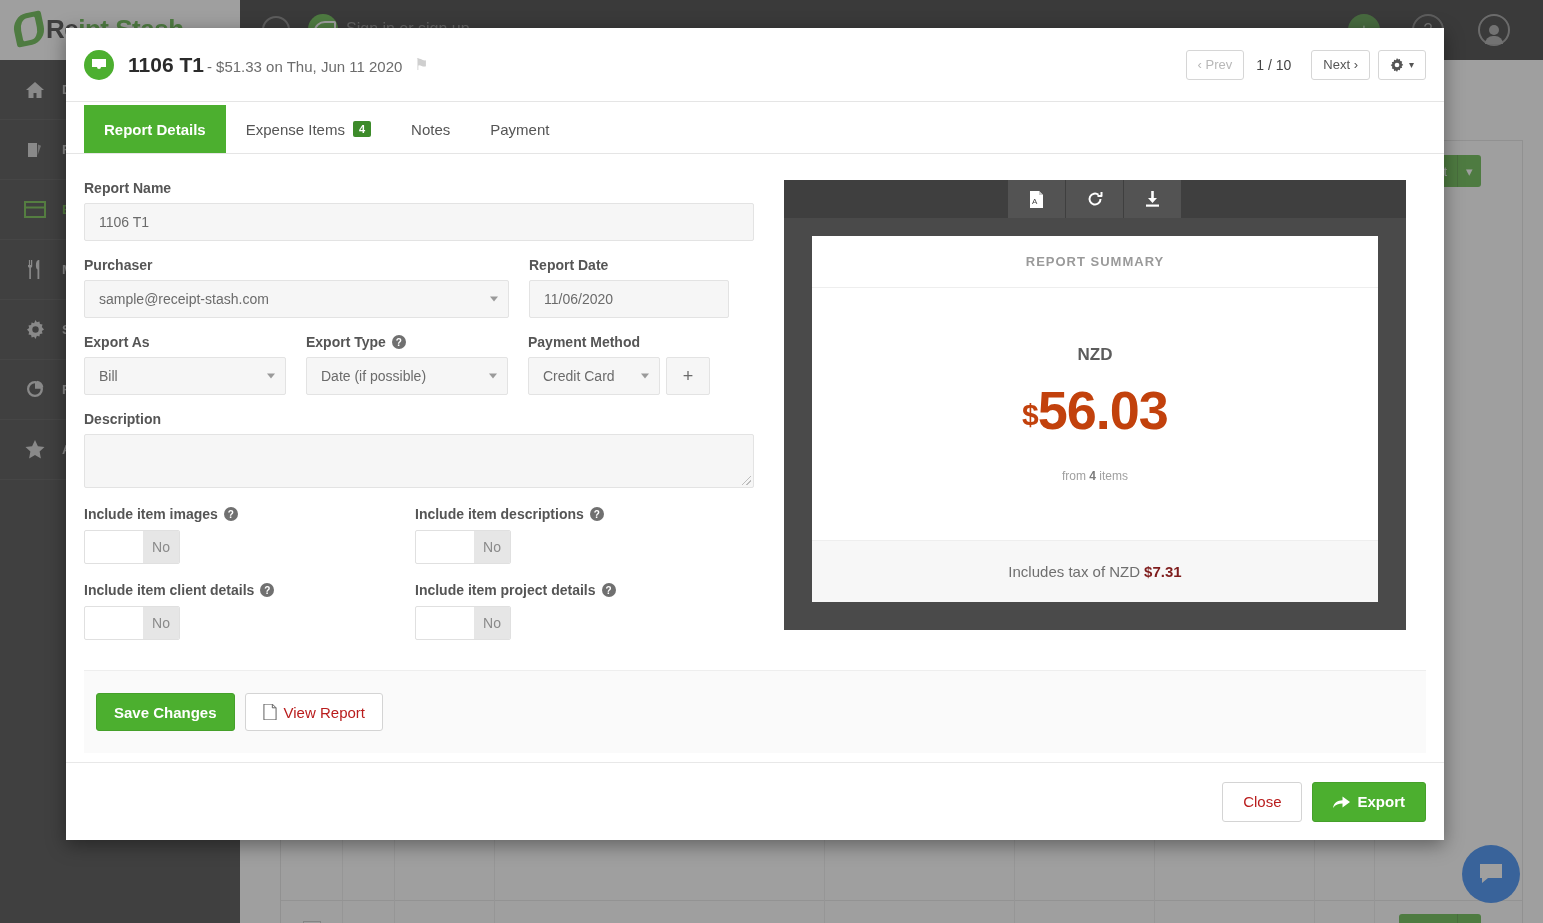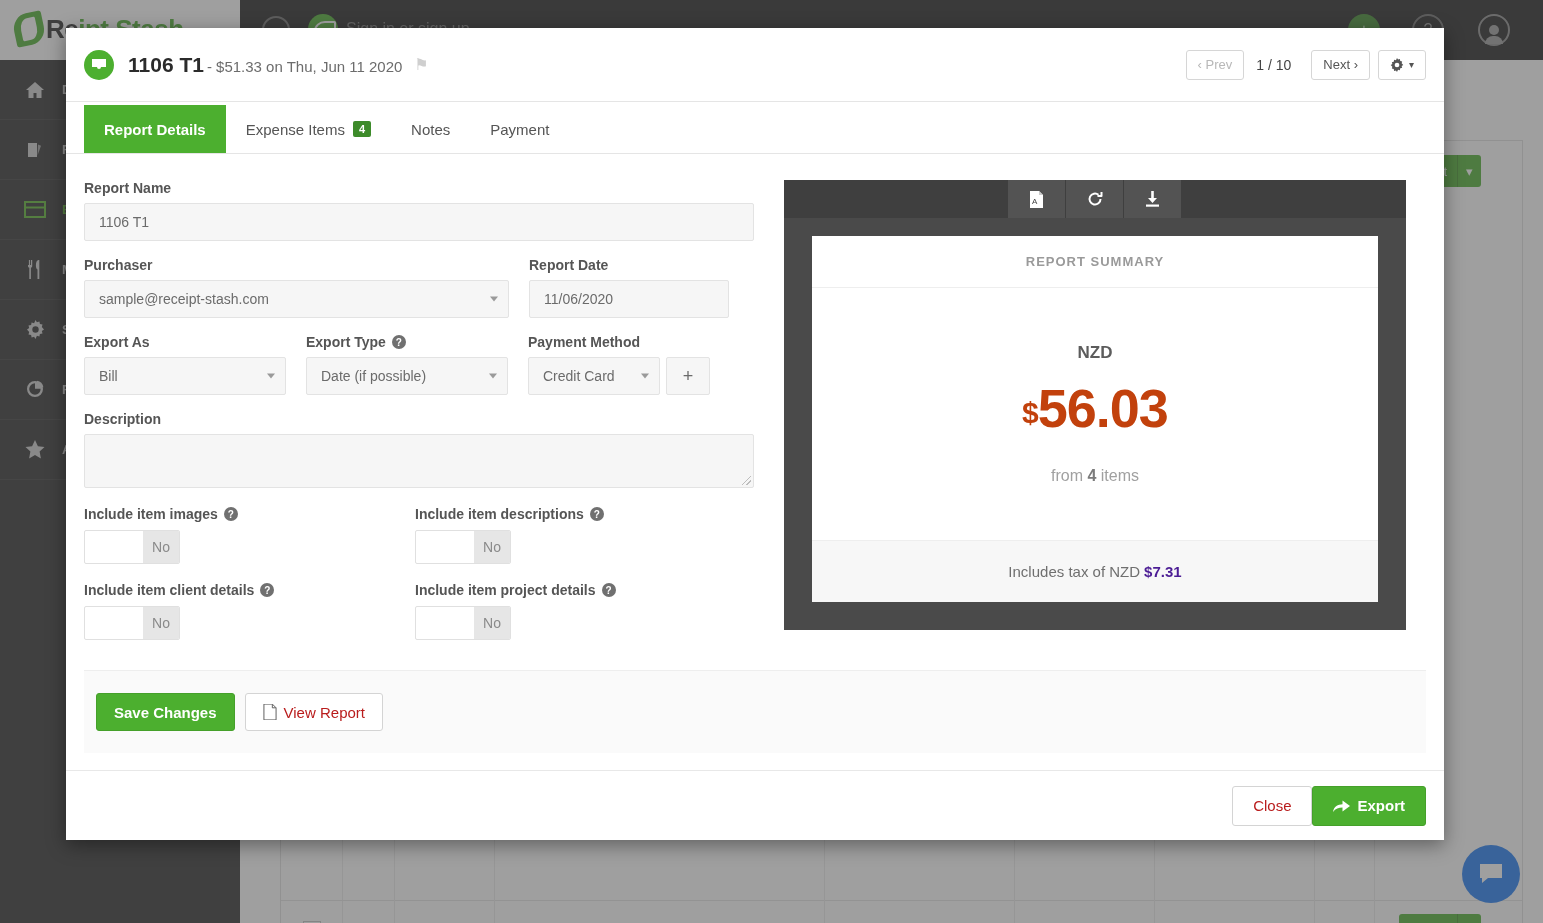--- a/index.html
+++ b/index.html
@@ -238,45 +238,45 @@
   }
   #pv-head {
     height: 52px; display: flex; align-items: center; justify-content: center;
     border-bottom: 1px solid #eeeeee;
     font-size: 13px; font-weight: bold; color: #9a9a9a; letter-spacing: 1px;
   }
   #pv-main { flex: 1; display: flex; flex-direction: column; align-items: center; justify-content: center; }
   #pv-currency { font-size: 17px; font-weight: bold; color: #5c5c5c; margin-bottom: 14px; }
   #pv-amount { font-size: 54px; font-weight: bold; color: #c2410c; letter-spacing: -1px; }
   #pv-amount .cur-sym { font-size: 30px; vertical-align: 4px; }
-  #pv-items { font-size: 16px; color: #a0a0a0; margin-top: 28px; }
+  #pv-items { font-size: 12px; color: #a0a0a0; margin-top: 28px; }
   #pv-items b { color: #7b7b7b; }
   #pv-foot {
     height: 62px; background: #f7f7f7; border-top: 1px solid #eeeeee;
     display: flex; align-items: center; justify-content: center;
     font-size: 15px; color: #6f6f6f;
   }
-  #pv-foot b { color: #4c1d95; margin-left: 4px; }
+  #pv-foot b { color: #7f1d1d; margin-left: 4px; }
 
   #modal-actions {
     margin: 30px 18px 0 18px; padding: 22px 0; border-top: 1px solid #eeeeee;
     background: #fafafa; display: flex; gap: 10px;
     padding-left: 12px;
   }
   .btn {
     height: 38px; border-radius: 3px; display: inline-flex; align-items: center;
     padding: 0 17px; font-size: 15px; gap: 7px;
   }
   .btn-green { background: #4caf2f; color: #ffffff; font-weight: bold; border: 1px solid #45a02a; }
   .btn-white { background: #ffffff; color: #b91c1c; border: 1px solid #d4d4d4; }
 
   #modal-footer {
     margin-top: auto; border-top: 1px solid #e8e8e8;
     display: flex; justify-content: flex-end; align-items: center;
-    padding: 0 18px; height: 70px; 
+    padding: 0 18px; height: 78px; gap: 10px;
   }
   #modal-footer .btn { height: 40px; padding: 0 20px; }
 </style>
 </head>
 <body>
 
 <div id="app-bg">
 
   <div id="topbar">
     <div id="topbar-left-block">

